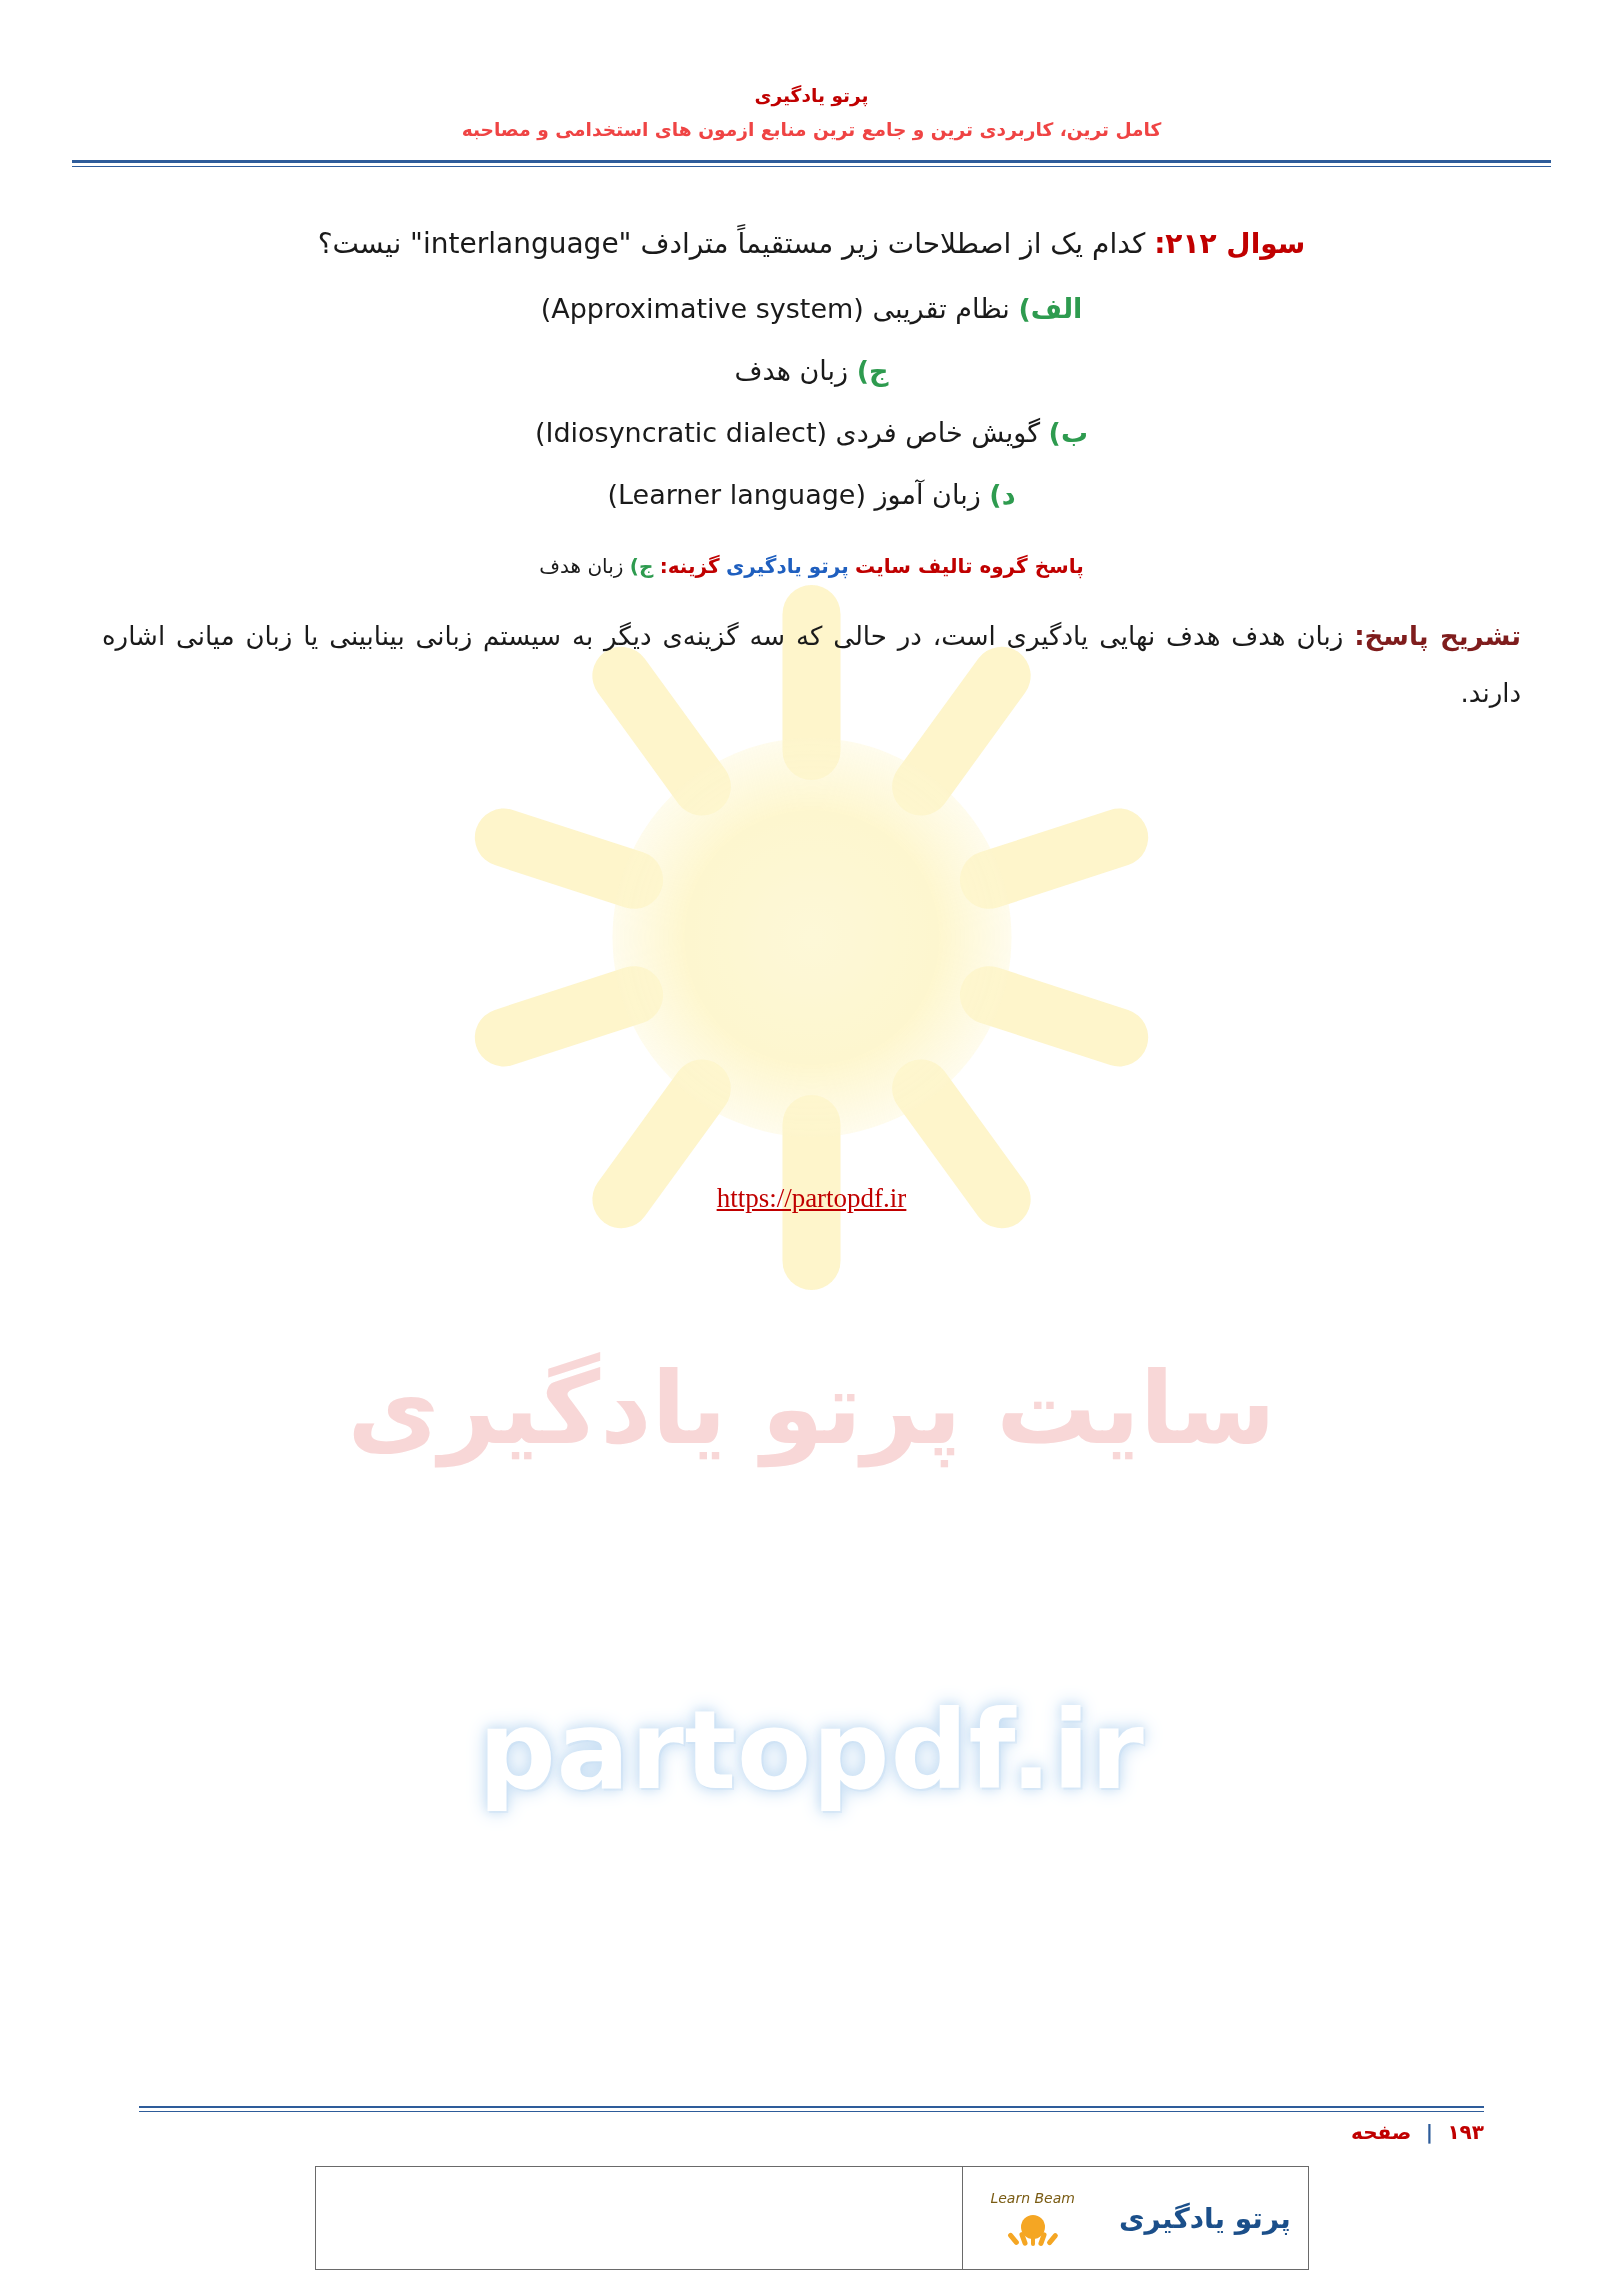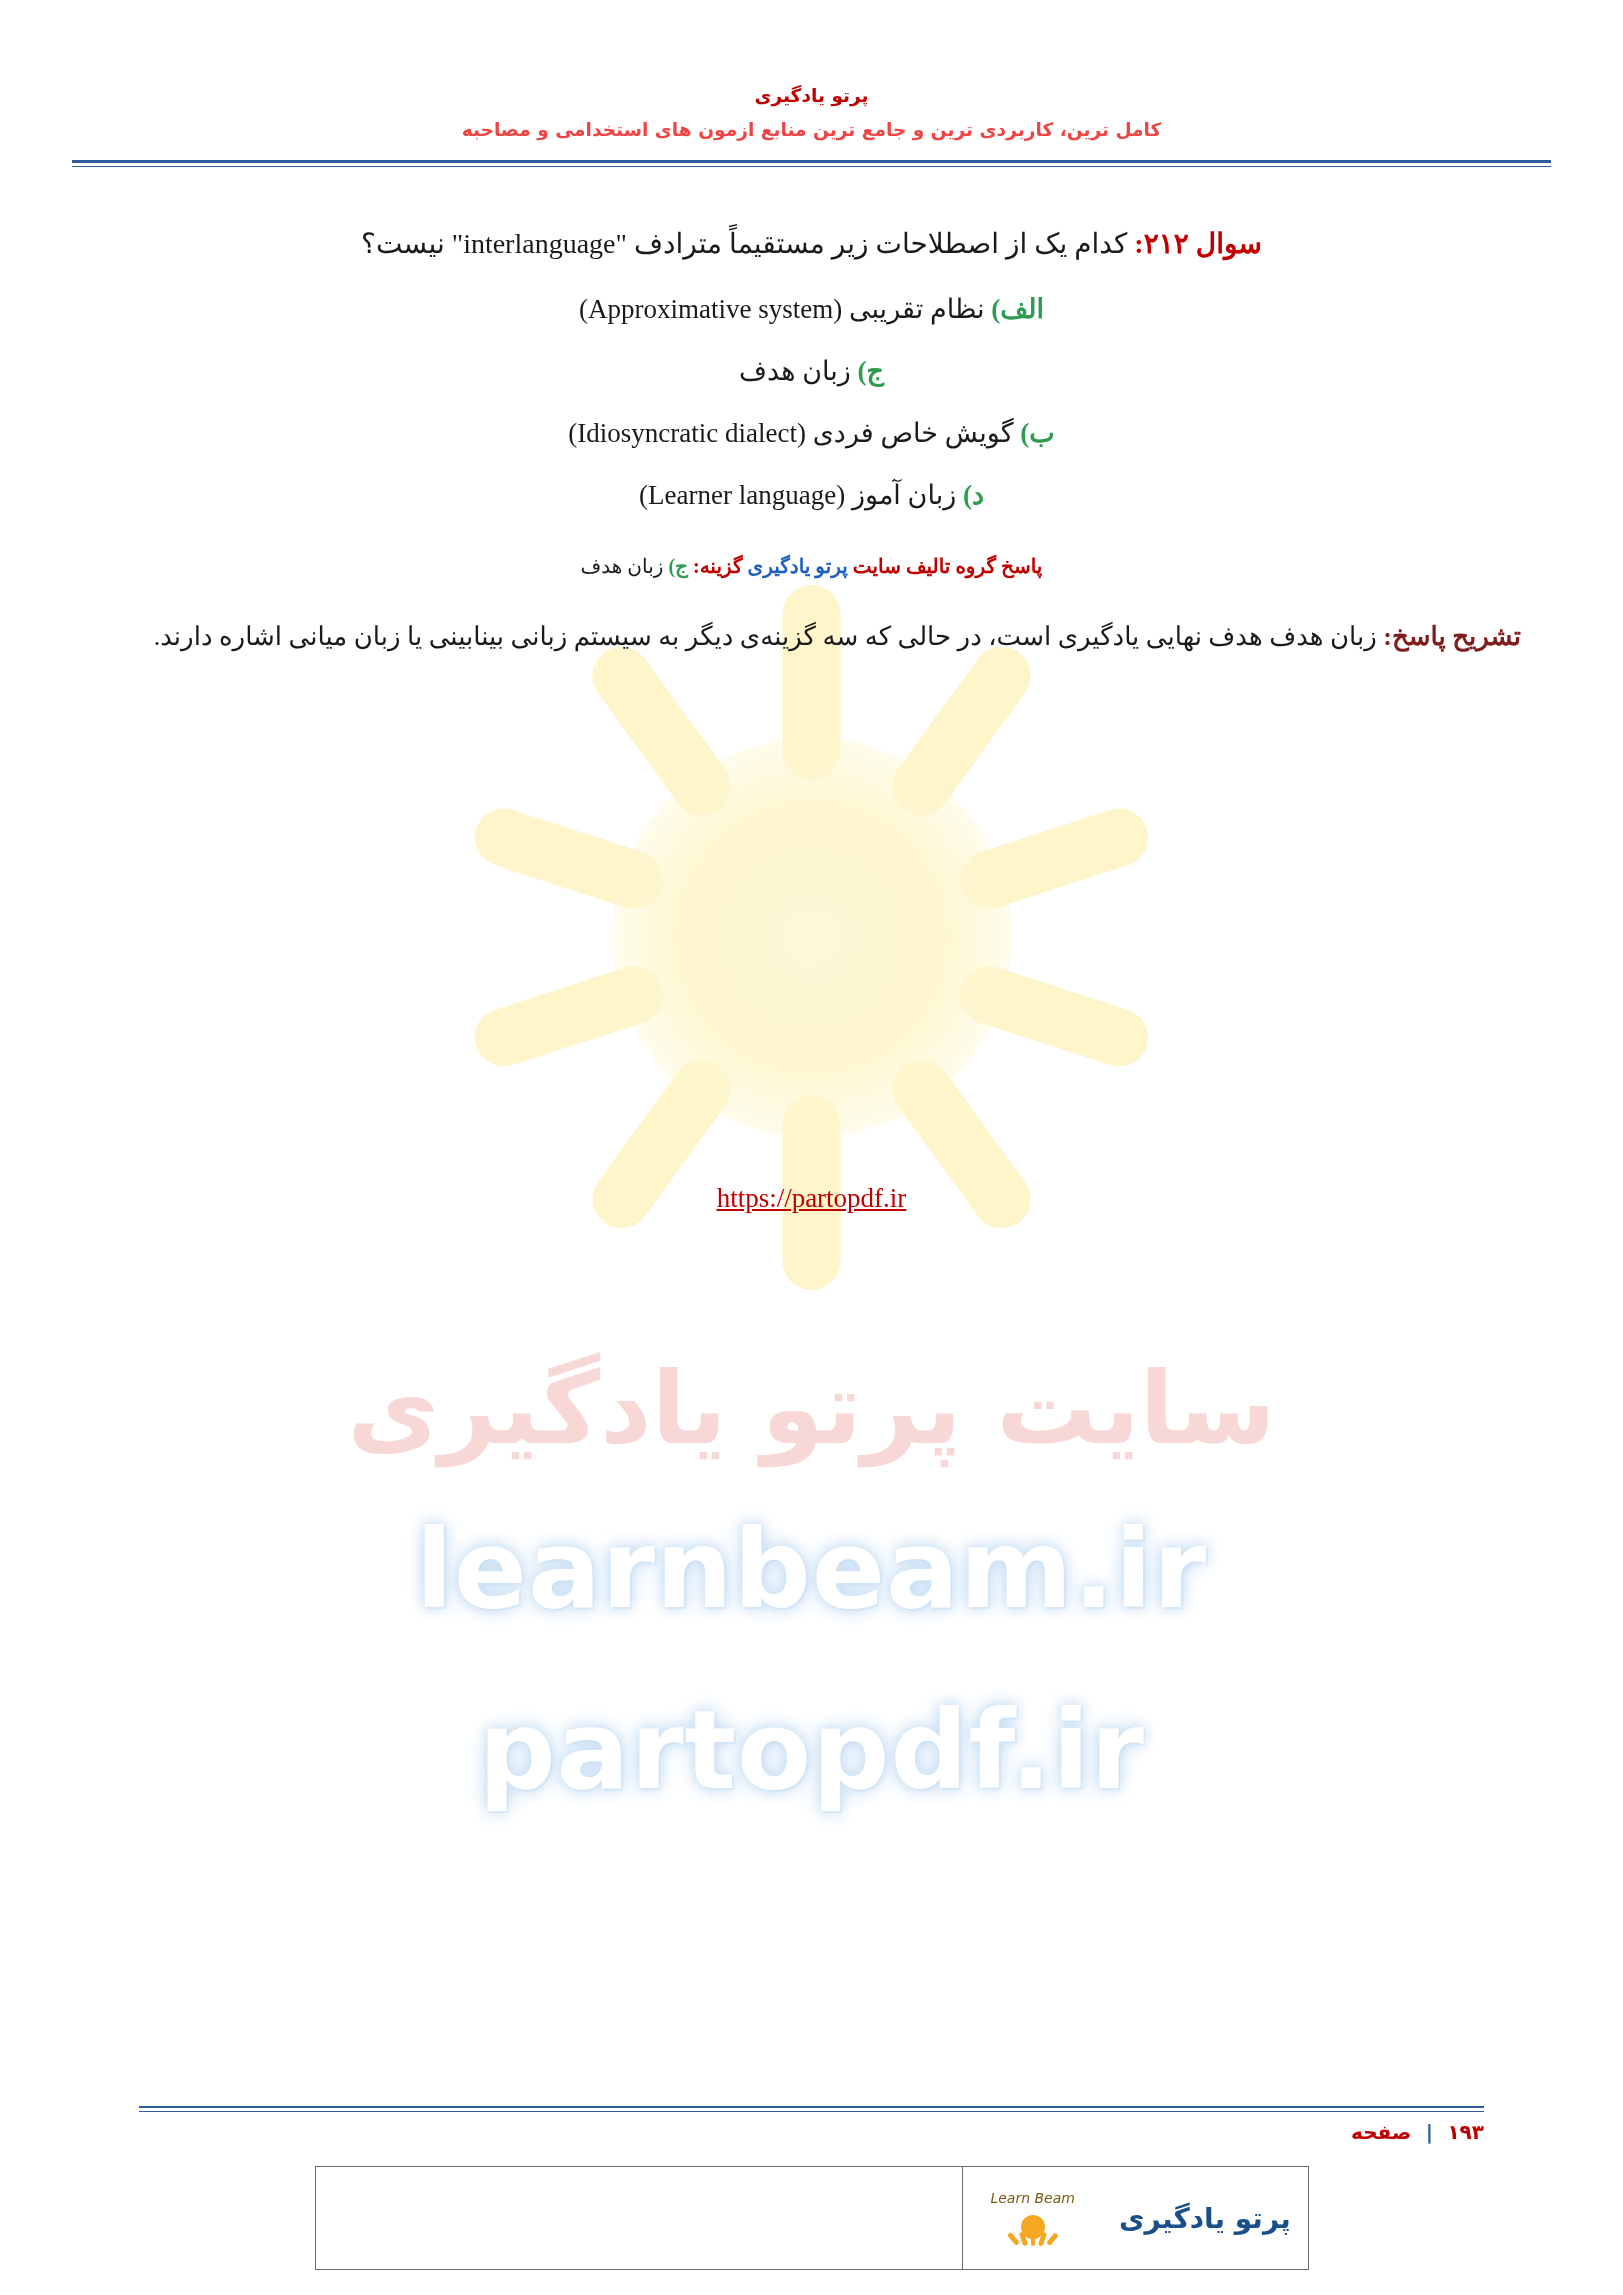--- a/index.html
+++ b/index.html
@@ -133,21 +133,20 @@
     height: 2.8px;
   }
 
   
   .content {
     position: relative;
     z-index: 2;
     margin: 50px 102px 0 102px;
     text-align: right;
     direction: rtl;
-    font-family: Liberation Serif, serif;
   }
   .q-line {
     font-size: 28px;
     line-height: 1.9;
     color: #1a1a1a;
     margin-bottom: 13px;
     text-align: center;
   }
   .q-label { color: #c00000; font-weight: bold; }
   .opt {
@@ -322,21 +321,20 @@
       <div class="ray r4"></div>
         <div class="ray r5"></div>
         <div class="ray r6"></div>
       <div class="ray r7"></div>
         <div class="ray r8"></div>
         <div class="ray r9"></div>
       <div class="ray r10"></div>
       <div class="sun-core"></div>
     </div>
     <div class="wm wm-fa">سایت پرتو یادگیری</div>
-    <div class="wm wm-learnbeam">learnbeam.ir</div>
     <div class="wm wm-partopdf">partopdf.ir</div>
   </div>
 
   <div class="header">
     <div class="header-title">پرتو یادگیری</div>
     <div class="header-sub">کامل ترین، کاربردی ترین و جامع ترین منابع ازمون های استخدامی و مصاحبه</div>
   </div>
   <div class="header-rule"></div>
 
   <div class="content">

